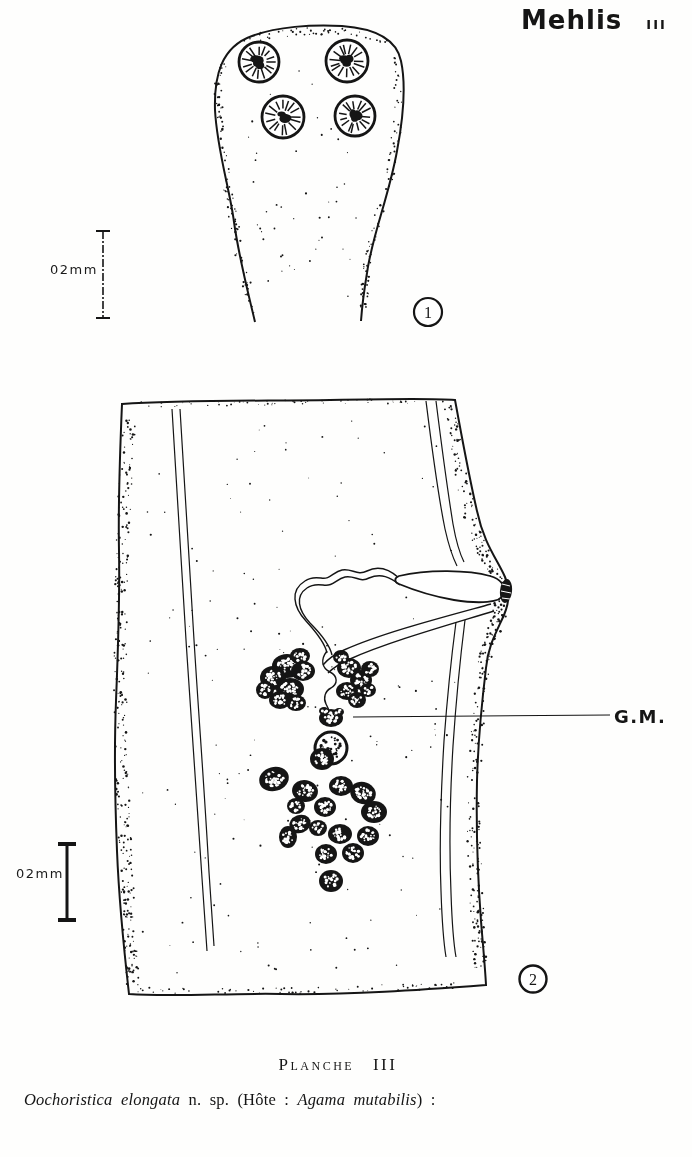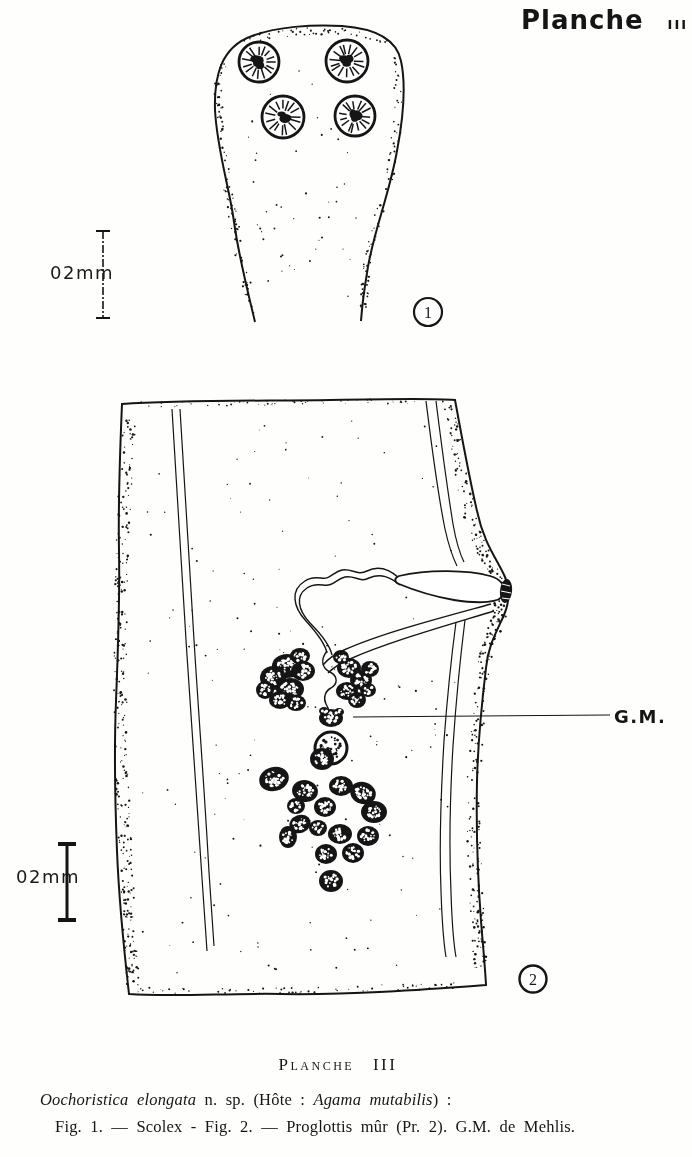--- a/index.html
+++ b/index.html
@@ -6,29 +6,29 @@
   html,body{width:692px;height:1157px}
   body{position:relative;background:#fefefdff;color:#151515;overflow:hidden;
        font-family:"Liberation Serif",serif}
   .page{position:absolute;inset:0}
   .abs{position:absolute}
   svg.art{position:absolute;left:0;top:0}
   .ink{stroke:#151515;fill:none}
   .header{left:521px;top:5px;font-family:"DejaVu Sans",sans-serif;white-space:nowrap}
   .header .t{font-size:26px;font-weight:600;letter-spacing:1px}
   .header .n{font-size:13px;font-weight:700;letter-spacing:2px;margin-left:24px}
-  .sb-label{font-family:"DejaVu Sans",sans-serif;font-size:18px;letter-spacing:1.5px;color:#1a1a1a;white-space:nowrap}
+  .sb-label{font-family:"DejaVu Sans",sans-serif;font-size:13px;letter-spacing:1.5px;color:#1a1a1a;white-space:nowrap}
   .sb1{left:50px;top:262px}
   .sb2{left:16px;top:866px}
   .gm{left:614px;top:706px;font-family:"DejaVu Sans",sans-serif;font-size:18px;font-weight:700;letter-spacing:1.5px}
   .circnum{font:16px "Liberation Serif",serif;fill:#151515;text-anchor:middle}
   .cap-title{left:0;top:1055px;width:676px;text-align:center;font-size:17px;
              font-variant:small-caps;letter-spacing:2.5px;word-spacing:12px}
   .cap-line{font-size:16.5px;word-spacing:4px;letter-spacing:0.2px;white-space:nowrap}
-  .cap-species{left:40px;top:1090px}
+  .cap-species{left:24px;top:1090px}
   .cap-figs{left:55px;top:1117px}
   .it{font-style:italic}
 </style>
 </head>
 <body>
 
 <div class="page">
 
   <svg class="art" width="692" height="1157" viewBox="0 0 692 1157">
 
@@ -2148,25 +2148,24 @@
       <line x1="58" y1="920" x2="76" y2="920" stroke="#151515" stroke-width="4"></line>
     </g>
 
     <g>
       <circle cx="533" cy="979" r="13.5" fill="#fff" stroke="#151515" stroke-width="2.4"></circle>
       <text class="circnum" x="533" y="984.5">2</text>
     </g>
   </svg>
 
   <div class="abs header">
-    <span class="t">Planche</span><span class="n">III</span>
+    <span class="t">Mehlis</span><span class="n">III</span>
   </div>
 
   <div class="abs sb-label sb1">02mm</div>
   <div class="abs sb-label sb2">02mm</div>
   <div class="abs gm">G.M.</div>
 
   <div class="abs cap-title">Planche III</div>
   <div class="abs cap-line cap-species">
     <span class="it">Oochoristica elongata</span><span> n. sp. (Hôte : </span><span class="it">Agama mutabilis</span><span>) :</span>
   </div>
-  <div class="abs cap-line cap-figs">Fig. 1. — Scolex - Fig. 2. — Proglottis mûr (Pr. 2). G.M. de Mehlis.</div>
 </div>
 
 </body></html>

